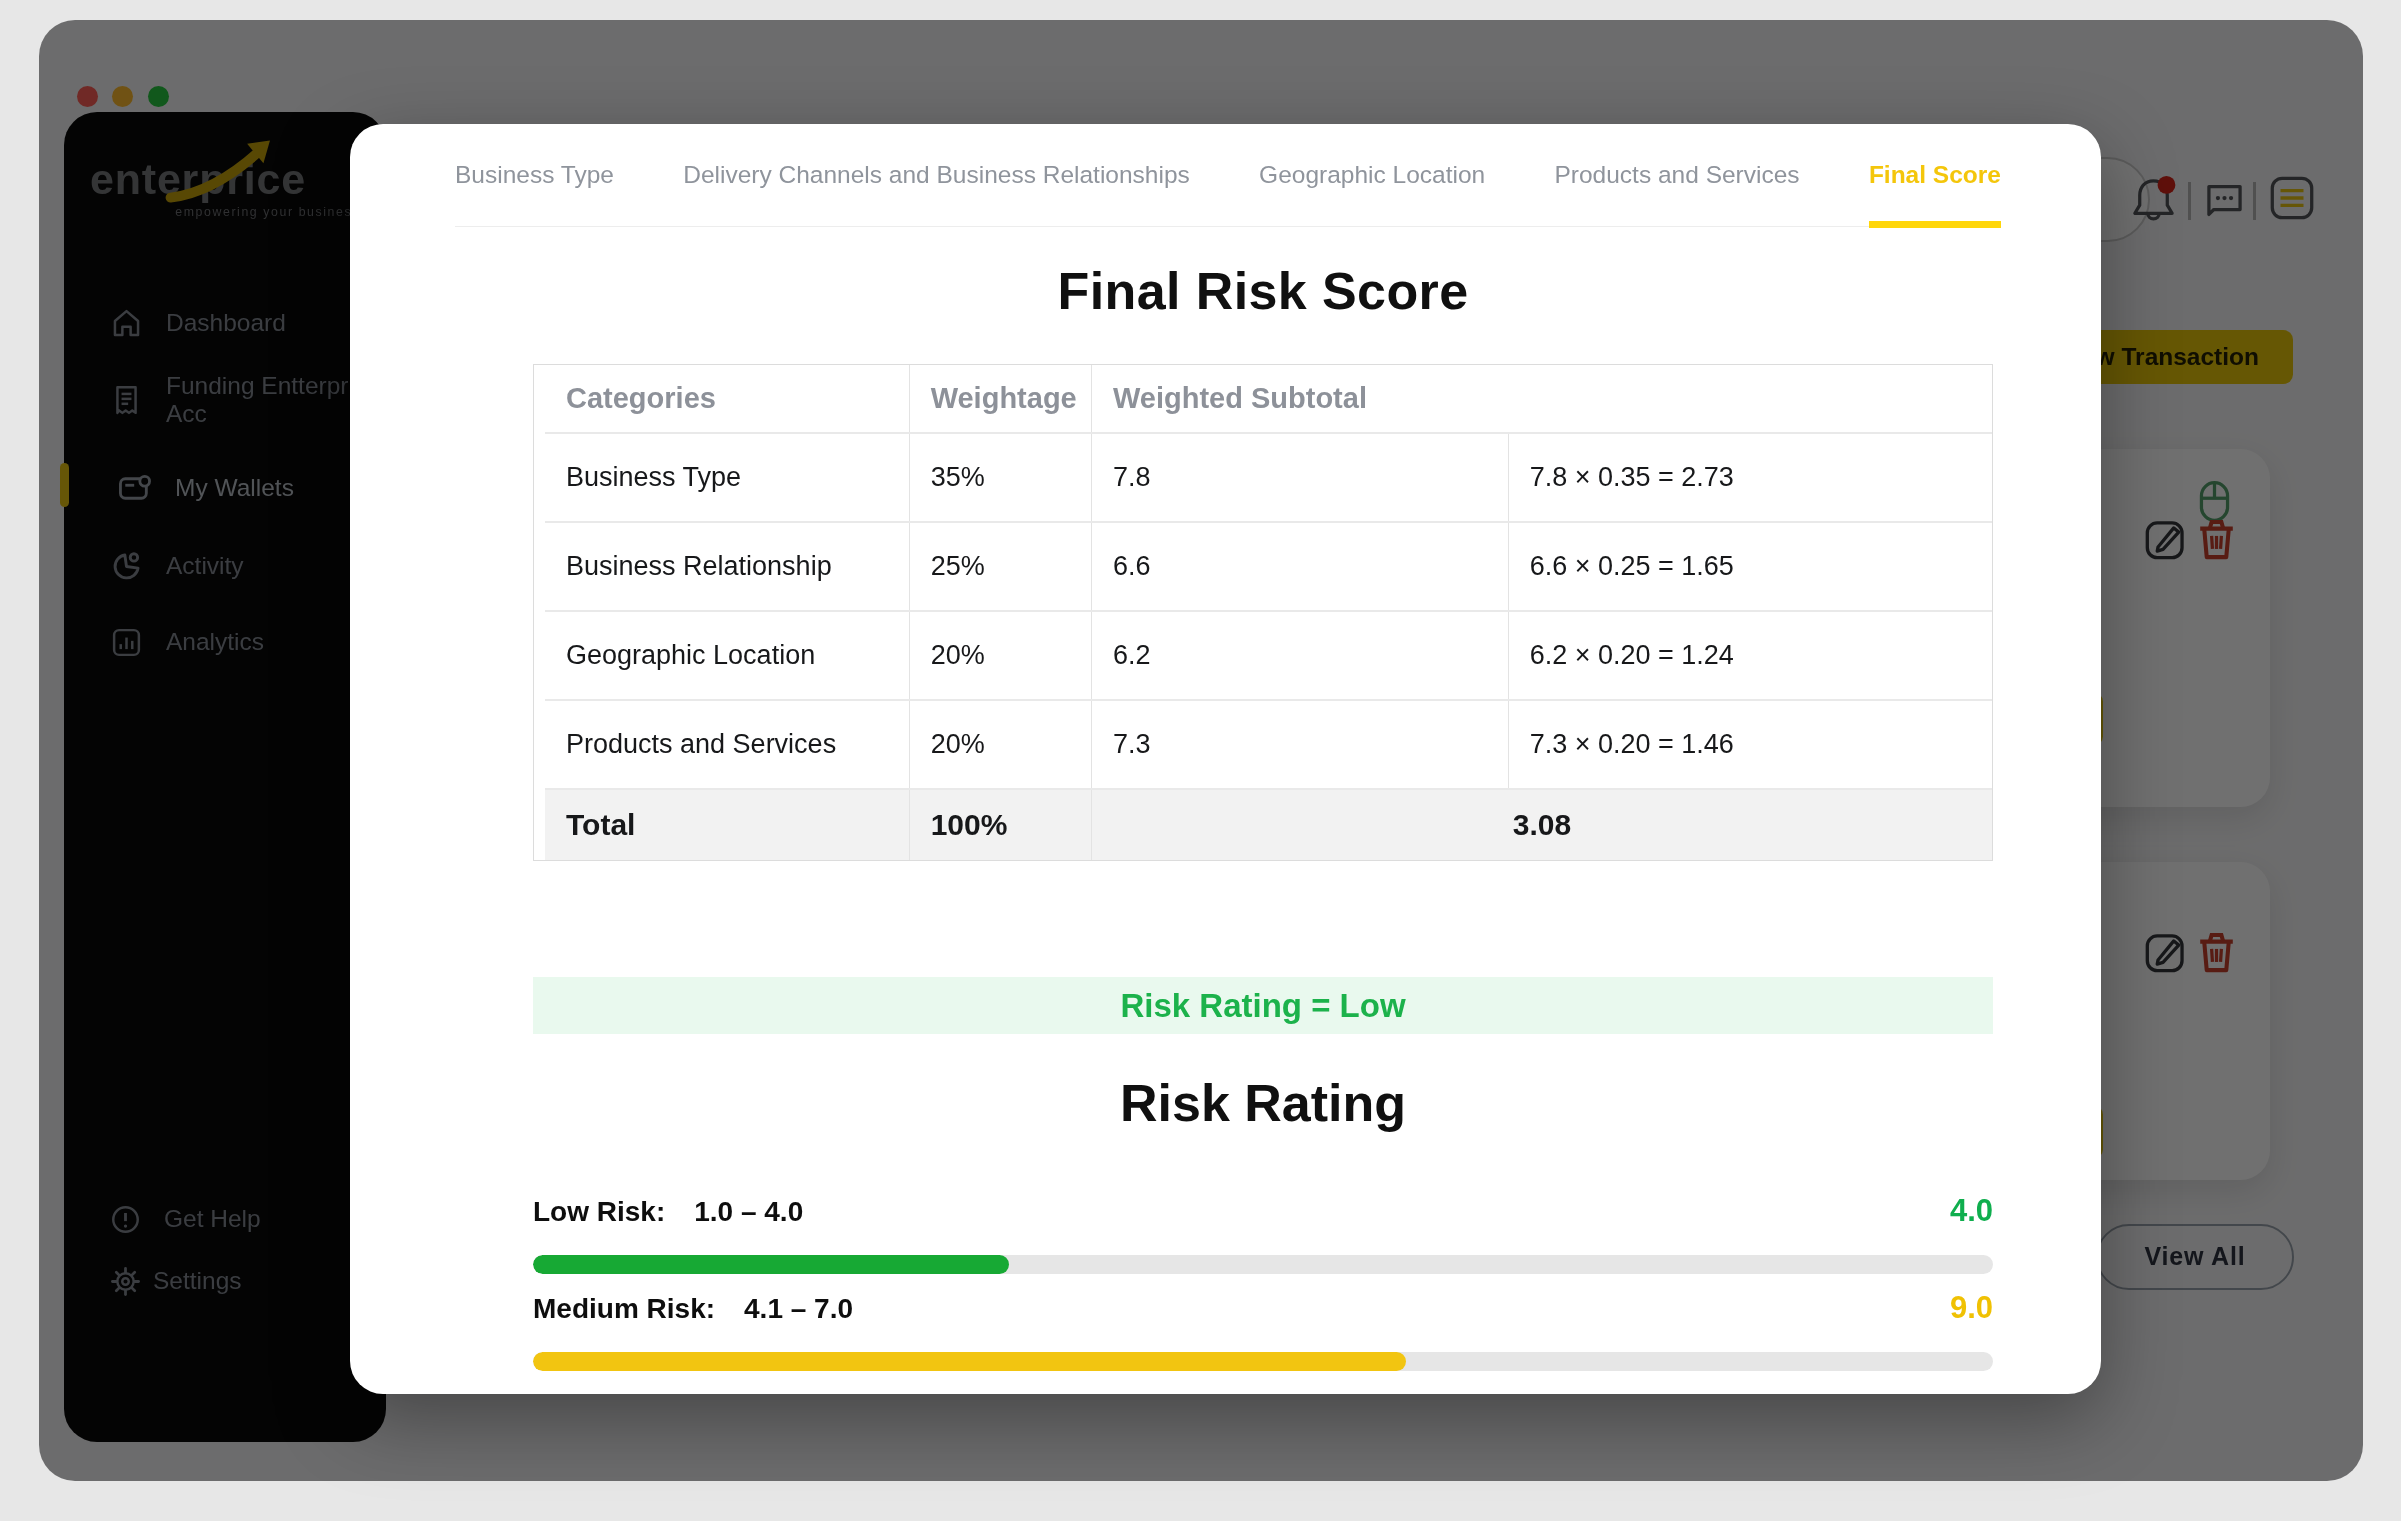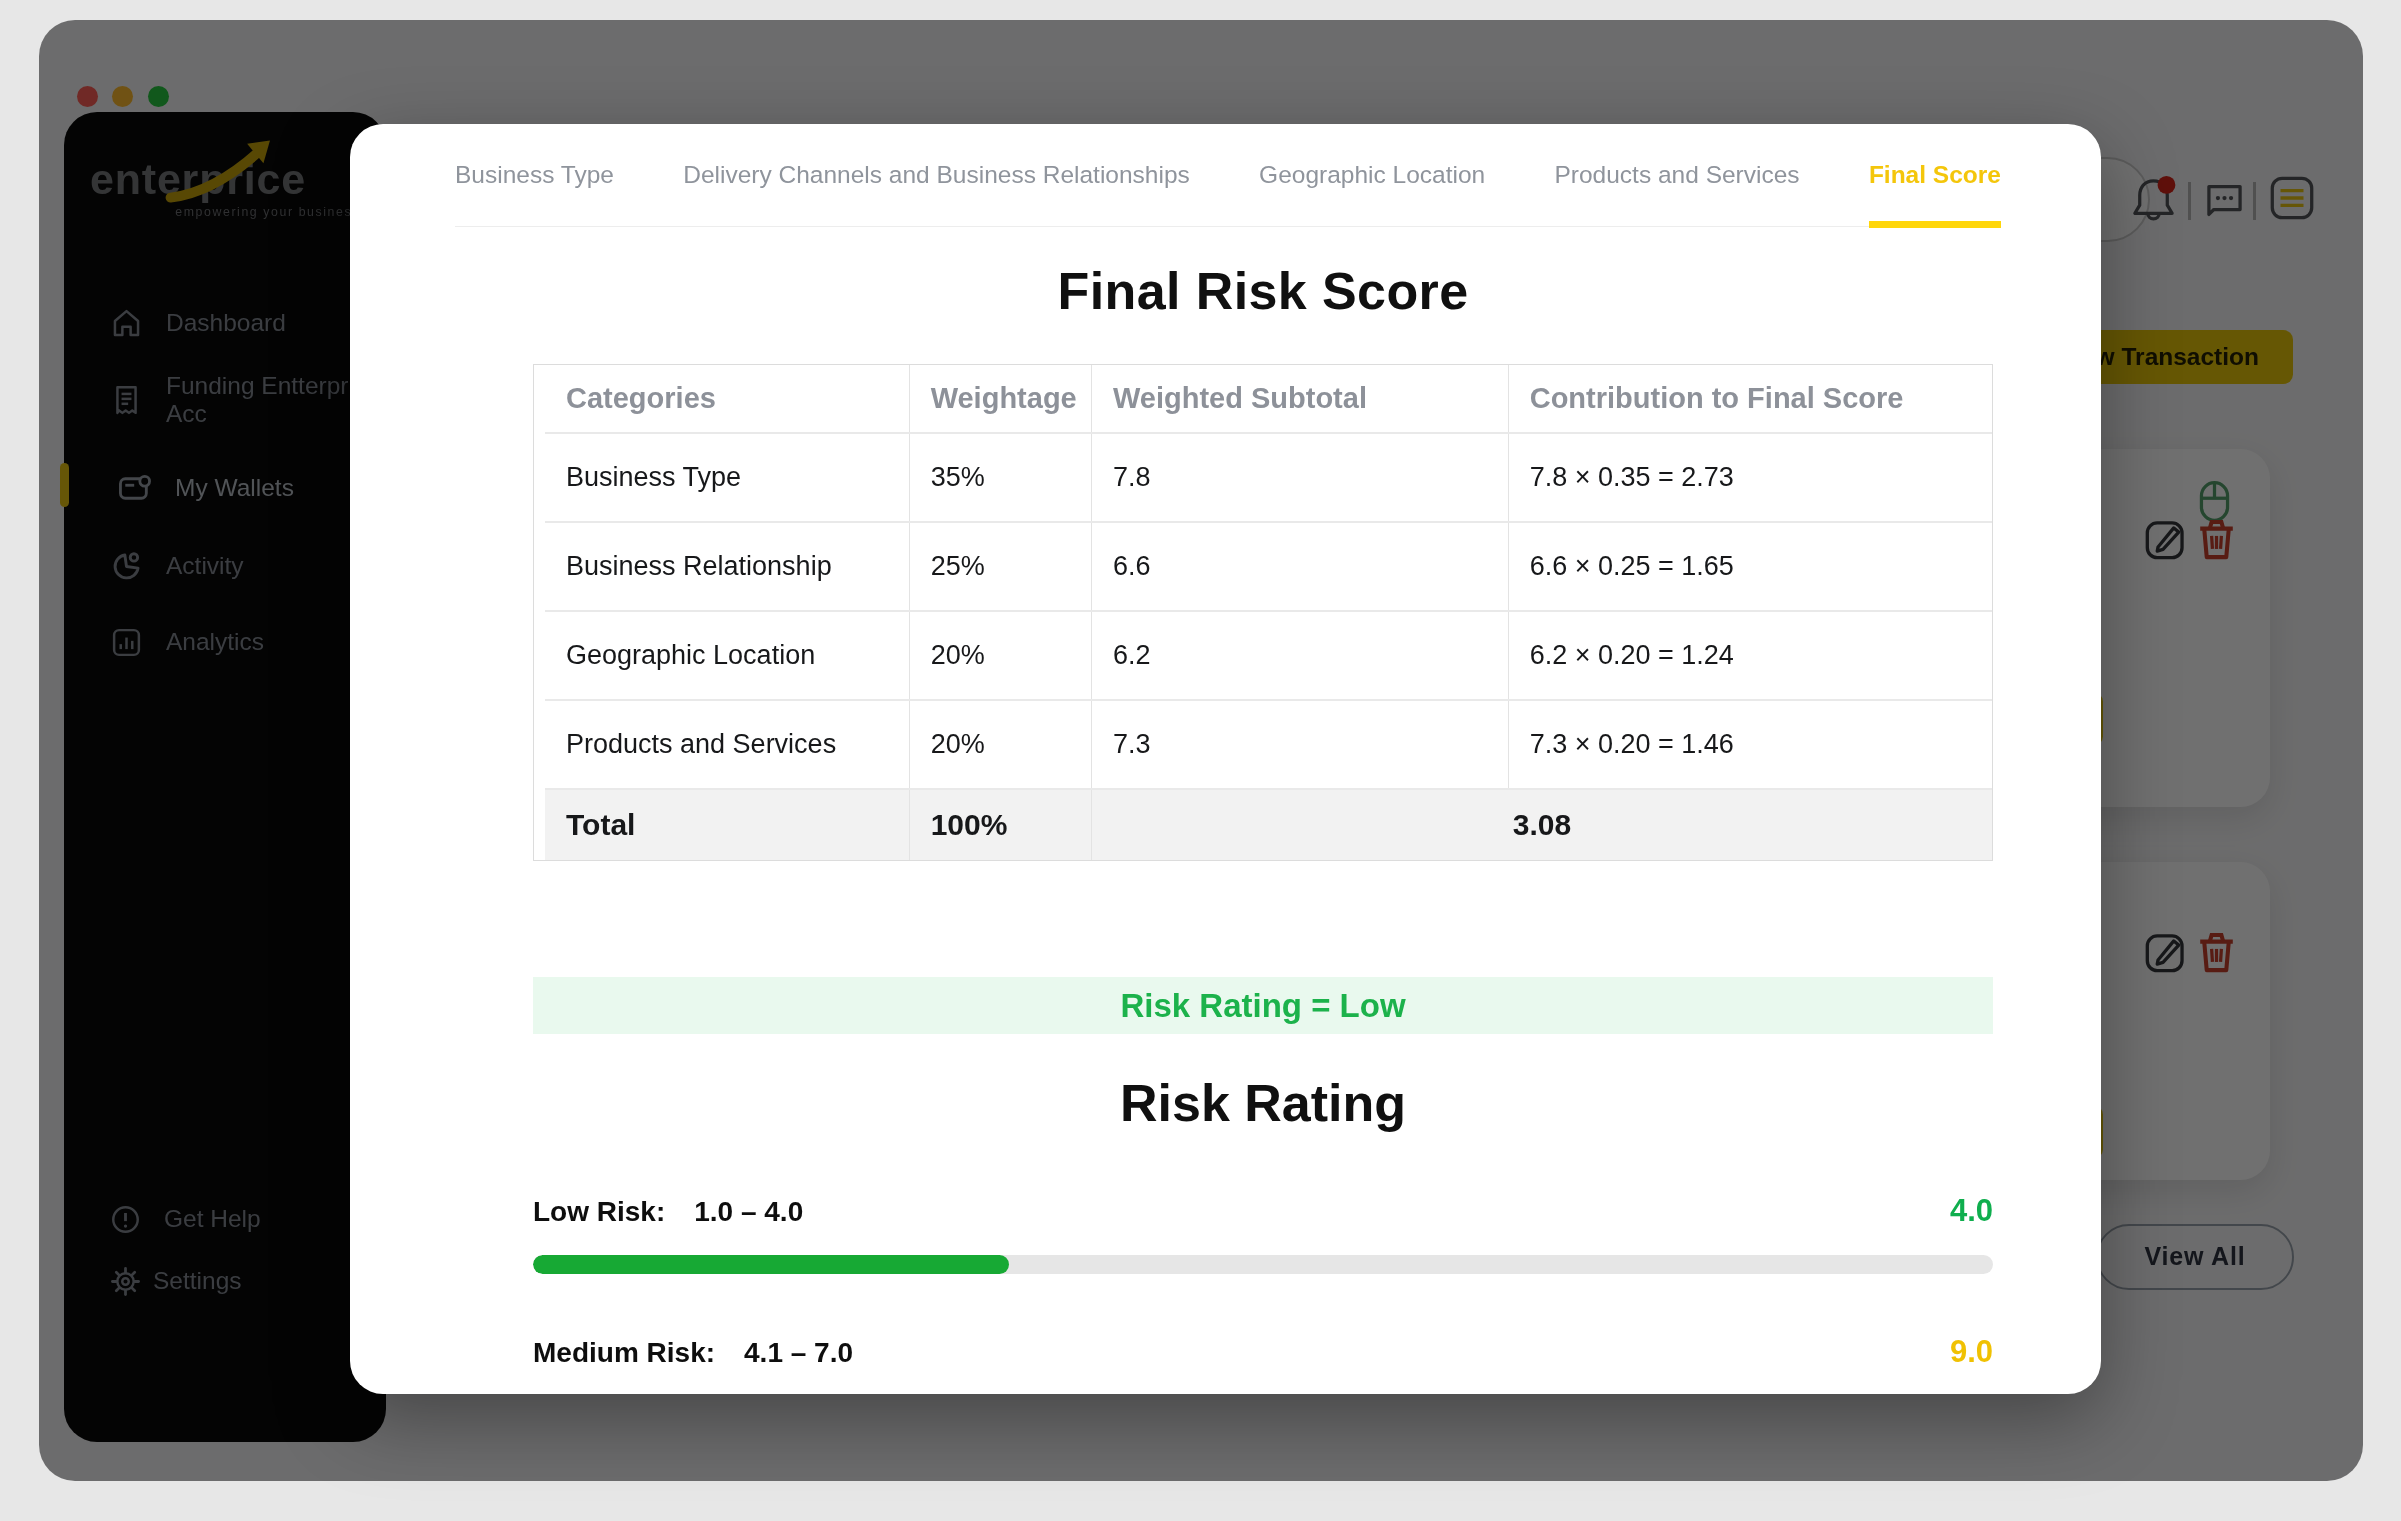--- a/index.html
+++ b/index.html
@@ -283,21 +283,20 @@
     <div class="tab active">Final Score</div>
   </div>
 
   <div class="modal-title">Final Risk Score</div>
 
   <div class="rtable">
     <div class="trow head">
       <div class="cell">Categories</div>
       <div class="cell">Weightage</div>
       <div class="cell">Weighted Subtotal</div>
-      <div class="cell">Contribution to Final Score</div>
     </div>
     <div class="trow data">
       <div class="cell">Business Type</div>
       <div class="cell">35%</div>
       <div class="cell">7.8</div>
       <div class="cell">7.8 × 0.35 = 2.73</div>
     </div>
     <div class="trow data">
       <div class="cell">Business Relationship</div>
       <div class="cell">25%</div>
@@ -331,21 +330,21 @@
     <div class="bar-head">
       <span class="bar-label">Low Risk:</span>
       <span class="bar-range">1.0 – 4.0</span>
       <span class="bar-value" style="color: rgb(15, 174, 78);">4.0</span>
     </div>
     <div class="bar-track">
       <div class="bar-fill" style="width: 32.6%; background: rgb(23, 169, 52);"></div>
     </div>
   </div>
 
-  <div class="bar-row" style="top:1210px;">
+  <div class="bar-row" style="top:1166px;">
     <div class="bar-head">
       <span class="bar-label">Medium Risk:</span>
       <span class="bar-range">4.1 – 7.0</span>
       <span class="bar-value" style="color: rgb(240, 193, 3);">9.0</span>
     </div>
     <div class="bar-track">
       <div class="bar-fill" style="width: 59.8%; background: rgb(242, 197, 17);"></div>
     </div>
   </div>
 

